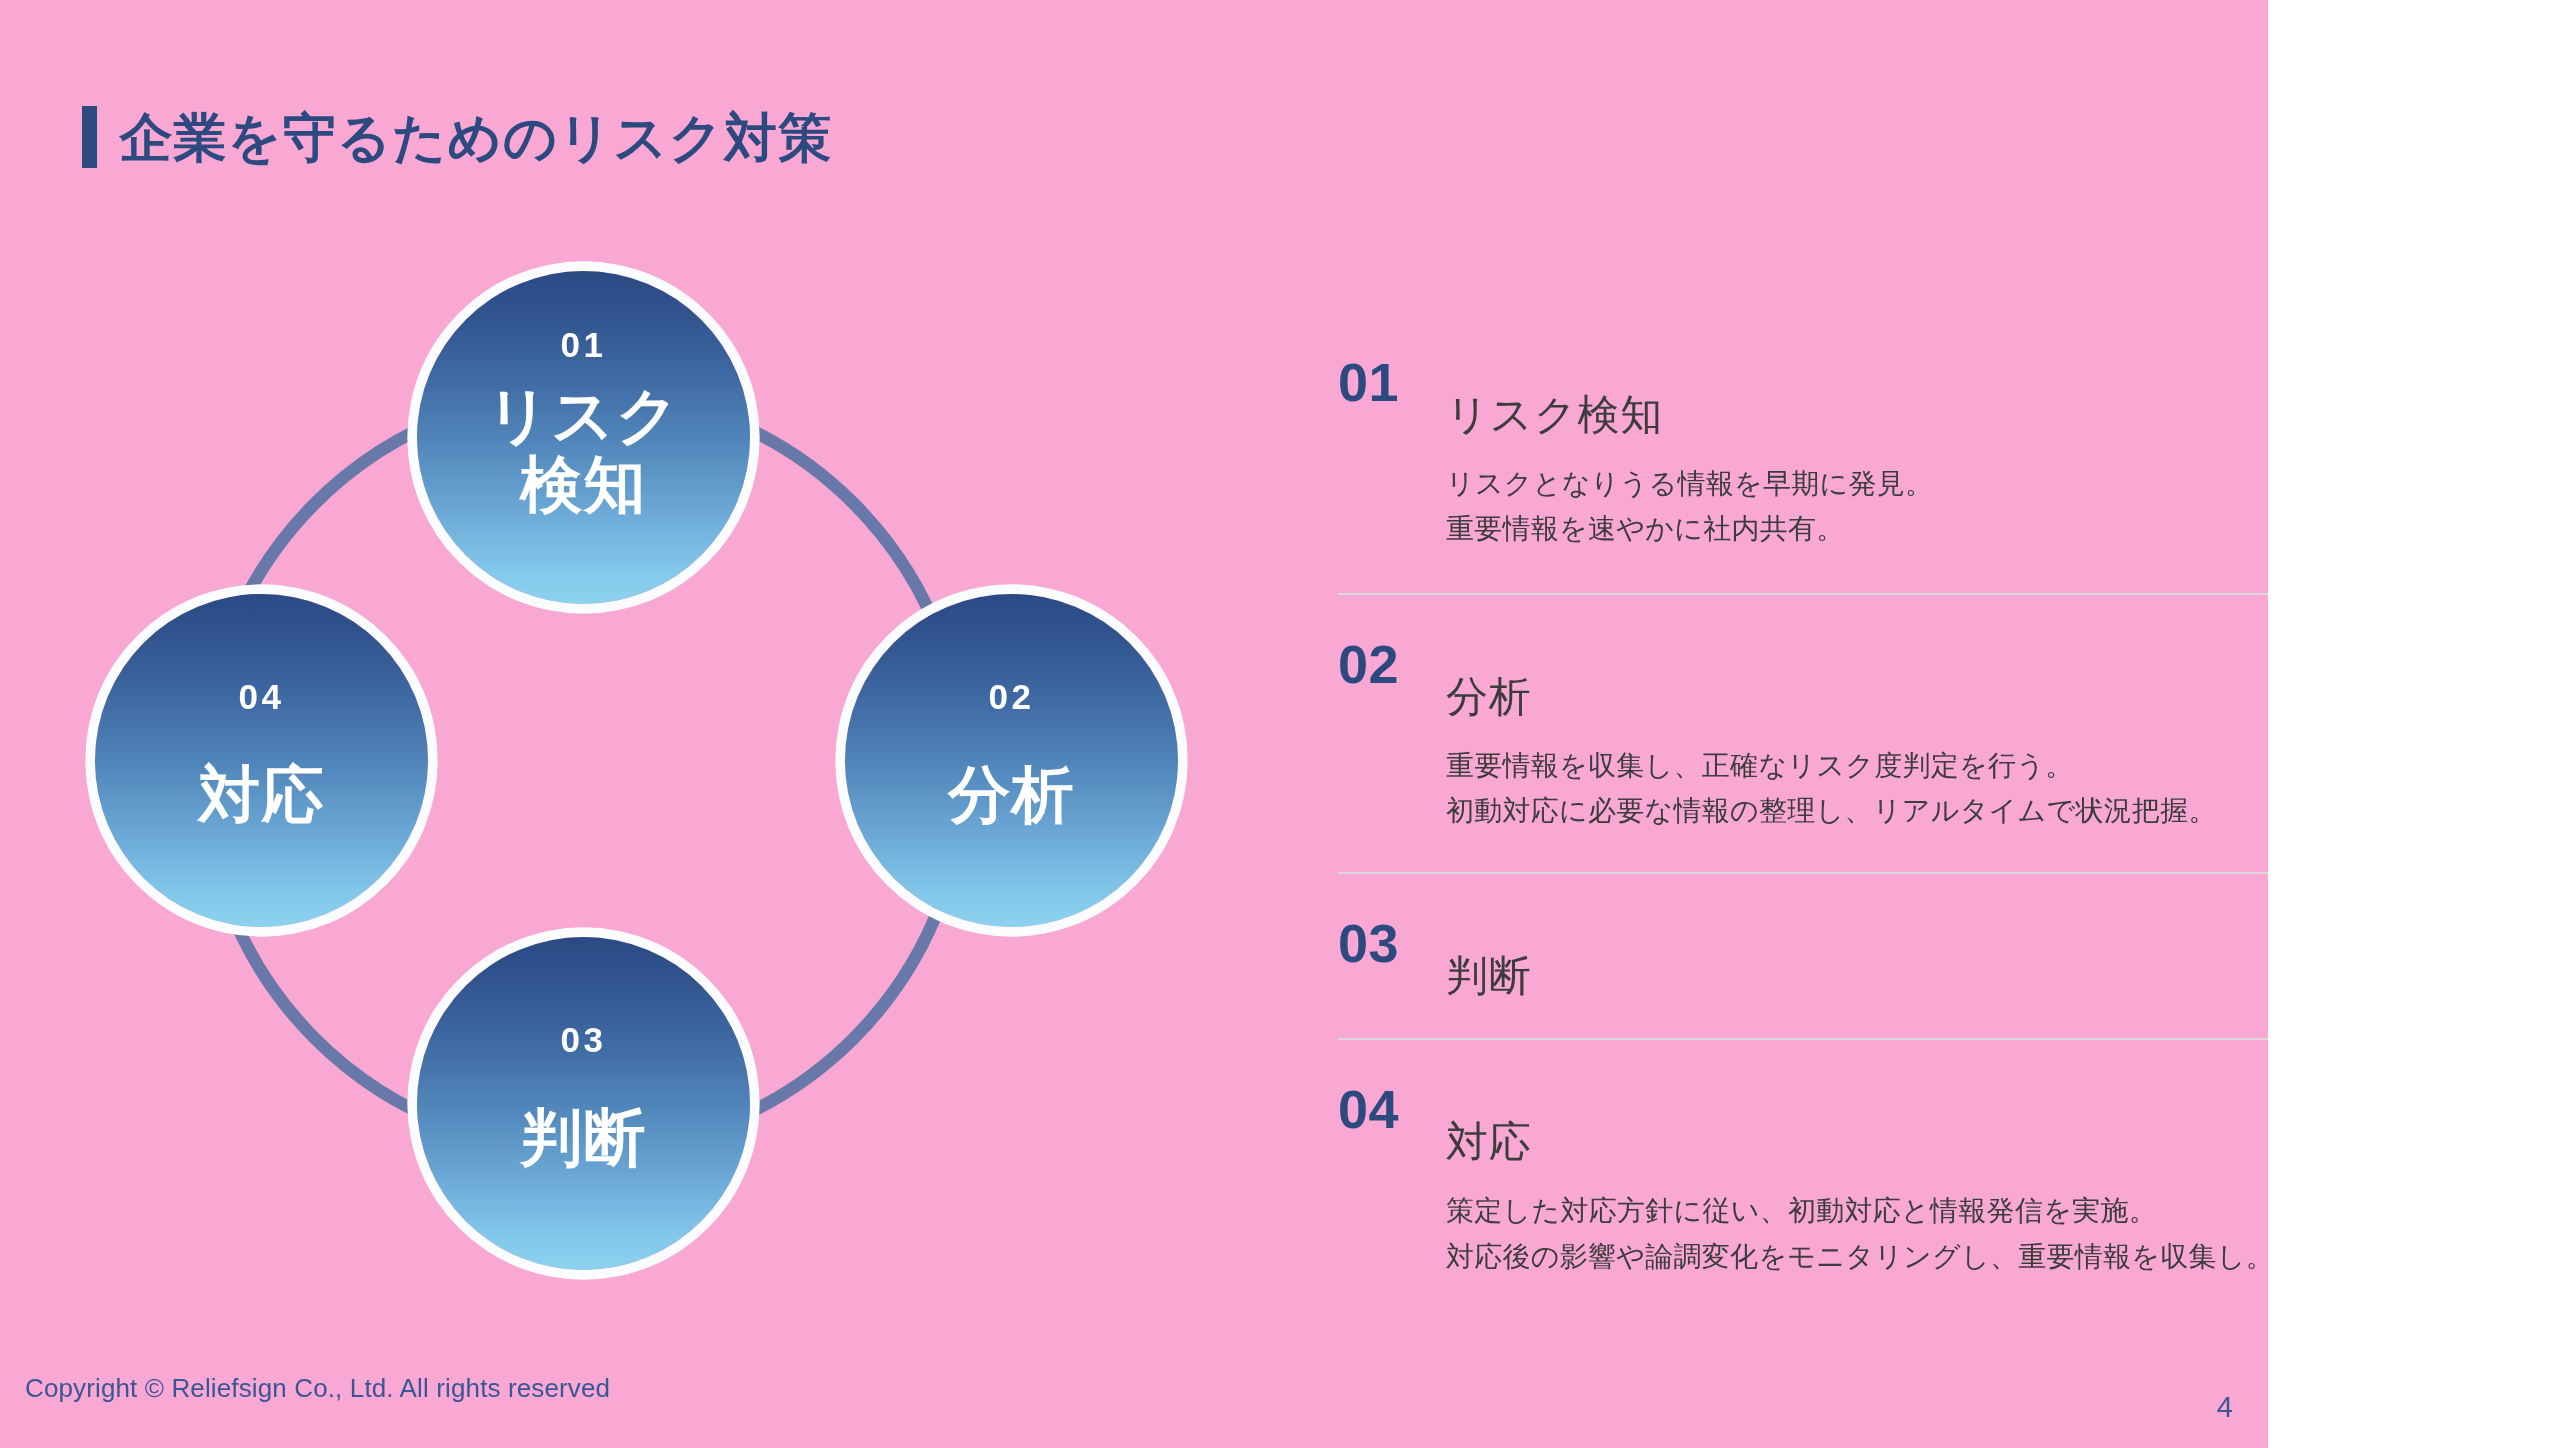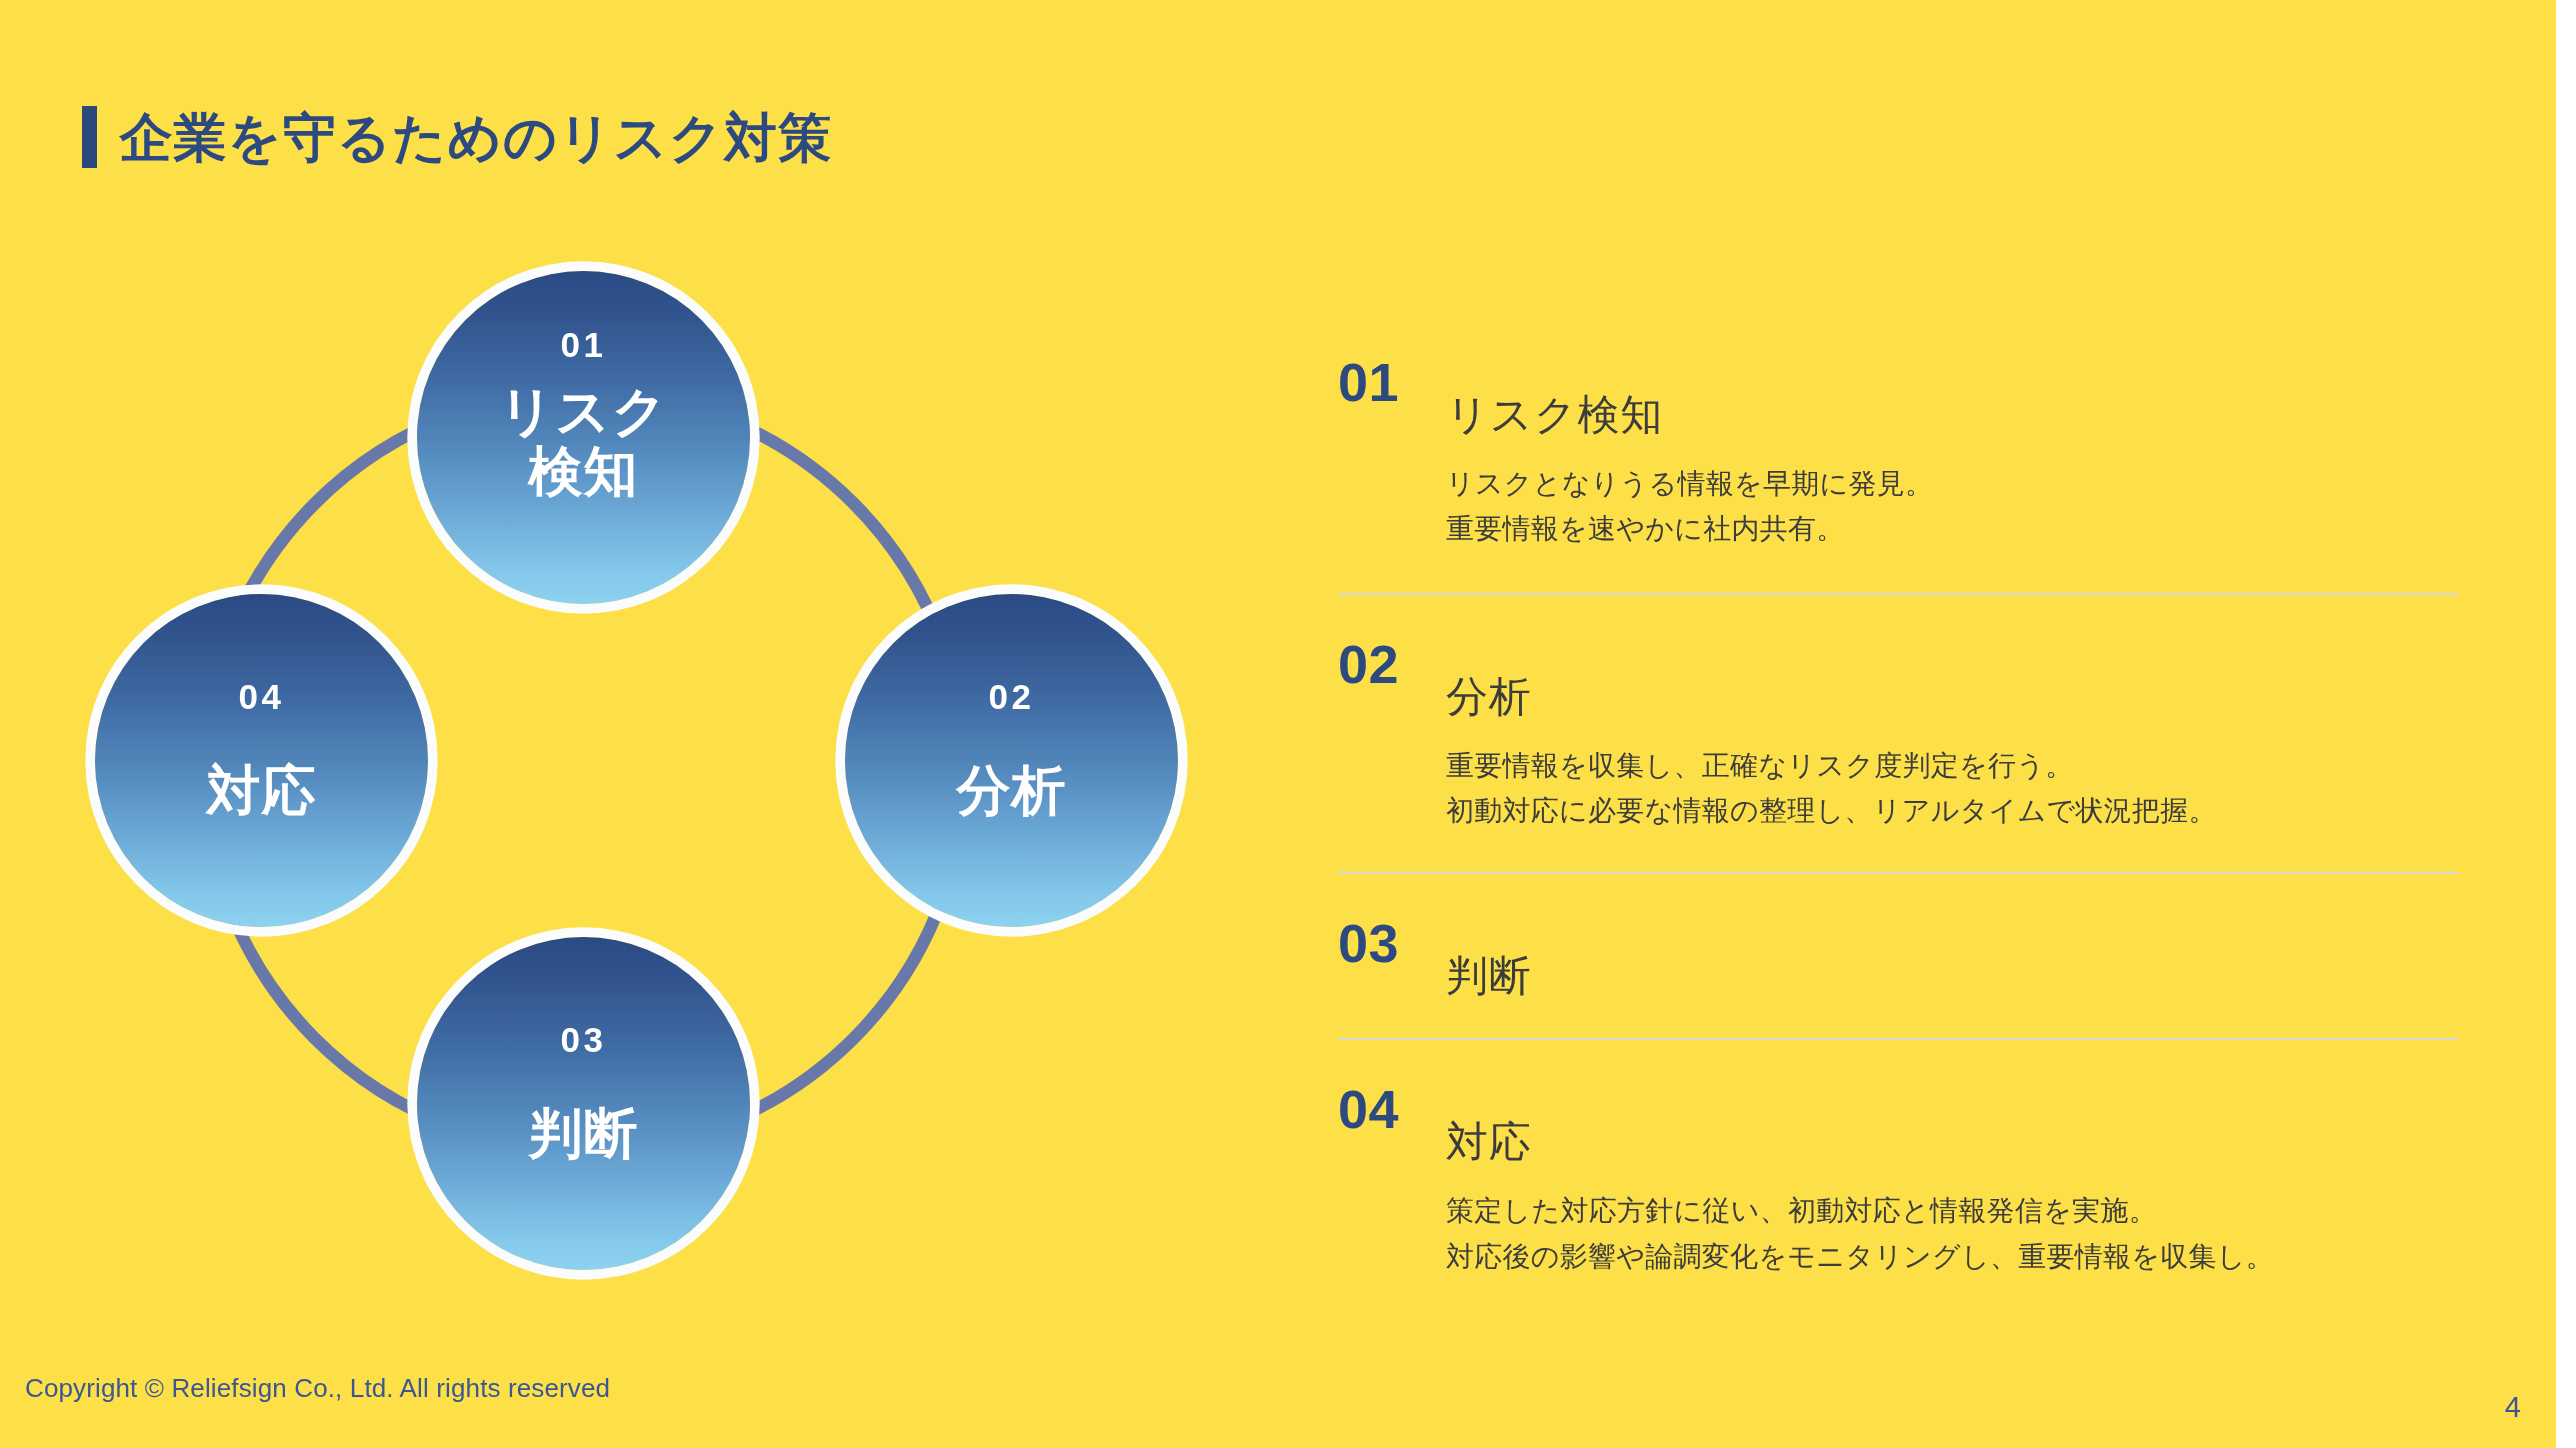--- a/index.html
+++ b/index.html
@@ -5,23 +5,23 @@
   html, body {
     margin: 0;
     padding: 0;
     background: #ffffff;
   }
   body {
     font-family: "Liberation Sans", "DejaVu Sans", sans-serif;
   }
   #slide {
     position: relative;
-    width: 2556px;
+    width: 2268px;
     height: 1449px;
-    background: #fde047;
+    background: #f9a8d4;
     overflow: hidden;
   }
 
   
   #title-block {
     position: absolute;
     left: 82px;
     top: 102px;
     display: flex;
     align-items: center;
@@ -76,21 +76,21 @@
     color: #ffffff;
     box-sizing: border-box;
   }
   .node .node-num {
     font-size: 35px;
     font-weight: 700;
     letter-spacing: 0.10em;
     line-height: 1;
   }
   .node .node-label {
-    font-size: 54px;
+    font-size: 62px;
     font-weight: 700;
     line-height: 1.12;
     text-align: center;
     letter-spacing: 0.02em;
   }
 
   
   #node-01 {
     left: 301px; top: 9.7px;
     width: 333px; height: 333px;

